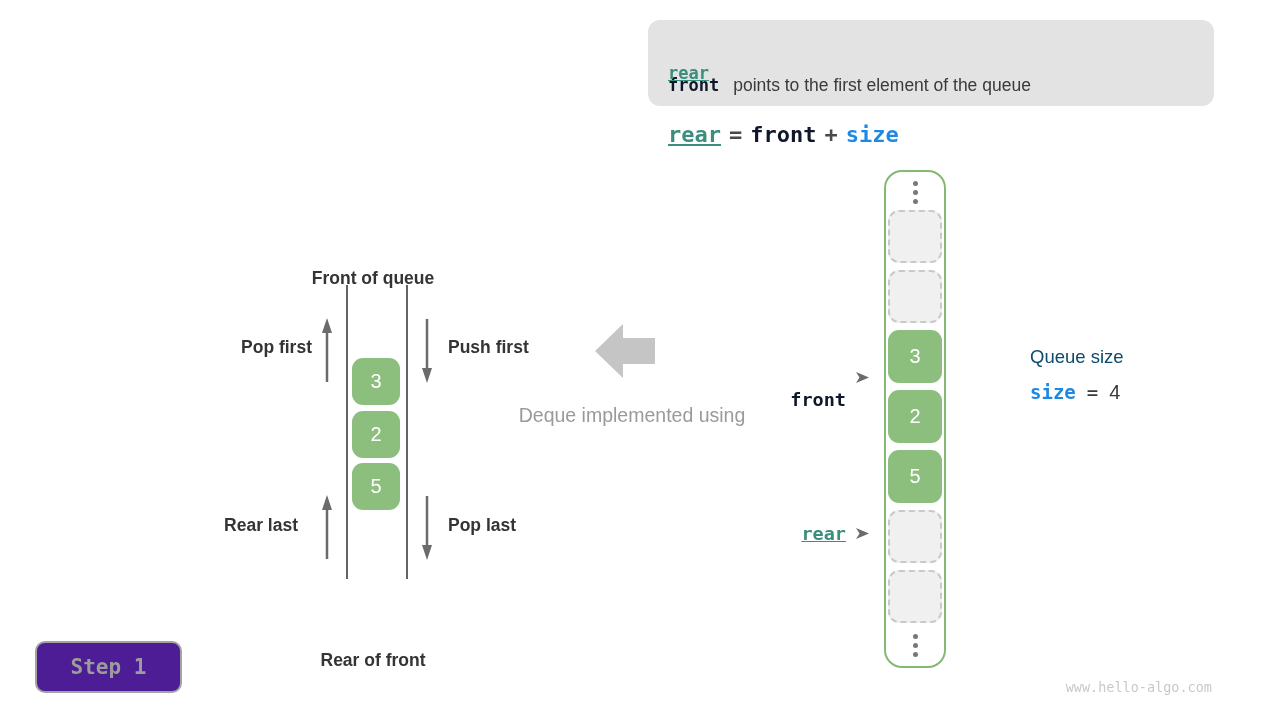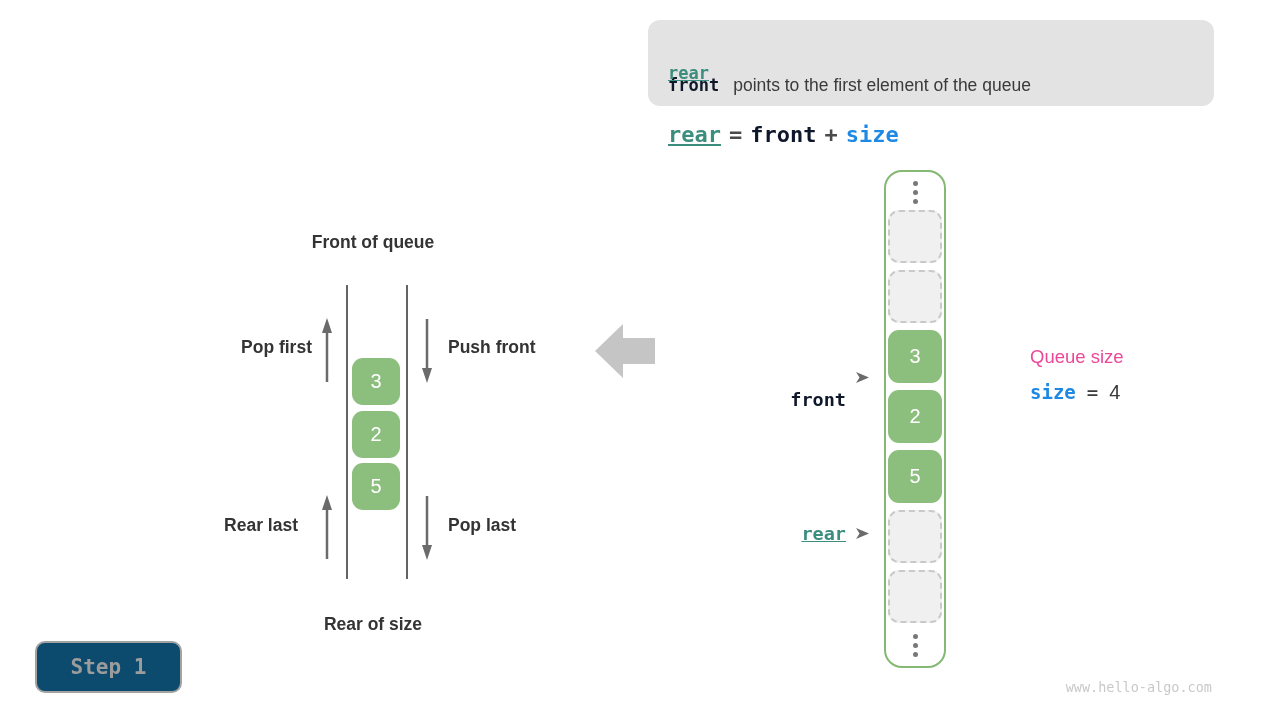--- a/index.html
+++ b/index.html
@@ -28,21 +28,21 @@
   .kw-front { color:#0f172a;margin-top:44px; }
   .kw-rear  { color:#3b8d7d;text-decoration:underline; }
   .kw-size  { color:#1e88e5; }
 
   
   .formula { left:668px; top:122px; font-size:22px; }
   .formula .op { color:#4a4a4a; margin:0 8px; }
 
   
   .big-label { font-weight:bold; font-size:17.5px; color:#343434; }
-  .centered { text-align:center; }
+  .centered { text-align:center;margin-top:36px; }
   .lbl-right { text-align:right; }
   .vline { width:2px; background:#646464; }
   .chan-cell {
     left:352px; width:48px; height:47px;
     background:#8cbe7e; border-radius:11px;
     color:#ffffff; font-size:20px; font-weight:500;
     display:flex; align-items:center; justify-content:center;
   }
 
   
@@ -65,29 +65,29 @@
   }
   .arr-empty { background:#f0f0f0; border:2px dashed #c9c9c9; }
   .arr-filled { background:#8cbe7e; color:#ffffff; font-size:20px; font-weight:500; }
 
   .pointer-row {
     width:180px; text-align:right; font-size:18.5px;
     display:flex; align-items:center; justify-content:flex-end; gap:9px;
   }
 
   
-  .queue-size-label { left:1030px; top:346px; font-size:18.5px; color:#ec4899; }
+  .queue-size-label { left:1030px; top:346px; font-size:18.5px; color:#0c4a6e; }
   .size-line { left:1030px; top:381px; font-size:19px; display:flex; align-items:baseline; gap:11px; }
   .size-line .dark { color:#3a3a3a; }
 
   
   .step-badge {
     left:35px; top:641px; width:147px; height:52px;
     border:2px solid #a3a3a3; border-radius:10px;
-    background:#0c4a6e; color:#9c9c9c;
+    background:#4c1d95; color:#9c9c9c;
     font-size:21px;
     display:flex; align-items:center; justify-content:center;
   }
 
   
   .watermark {
     left:1040px; top:679px; width:172px; text-align:right;
     font-family:"DejaVu Sans Mono", monospace;
     font-size:13.5px; color:#c9c9c9;
   }
@@ -103,21 +103,21 @@
   <div class="info-row">
     <span class="mono kw kw-rear">rear</span>
   </div>
 </div>
 
 <div class="abs formula mono">
   <span class="kw-rear">rear</span><span class="op">=</span><span class="kw-front">front</span><span class="op">+</span><span class="kw-size">size</span>
 </div>
 
 <div class="abs big-label centered" style="left:273px; top:232px; width:200px;">Front of queue</div>
-<div class="abs big-label centered" style="left:273px; top:614px; width:200px;">Rear of size</div>
+<div class="abs big-label centered" style="left:273px; top:614px; width:200px;">Rear of front</div>
 
 <div class="abs vline" style="left:346px; top:285px; height:294px;"></div>
 <div class="abs vline" style="left:406px; top:285px; height:294px;"></div>
 
 <div class="abs chan-cell" style="top:358px;">3</div>
 <div class="abs chan-cell" style="top:411px;">2</div>
 <div class="abs chan-cell" style="top:463px;">5</div>
 
 <svg class="abs" style="left:320px; top:318px;" width="14" height="66">
   <line x1="7" y1="64" x2="7" y2="13" stroke="#6b6b6b" stroke-width="2.5"></line>
@@ -130,28 +130,29 @@
 <svg class="abs" style="left:320px; top:495px;" width="14" height="66">
   <line x1="7" y1="64" x2="7" y2="13" stroke="#6b6b6b" stroke-width="2.5"></line>
   <polygon points="7,0 2,15 12,15" fill="#6b6b6b"></polygon>
 </svg>
 <svg class="abs" style="left:420px; top:494px;" width="14" height="66">
   <line x1="7" y1="2" x2="7" y2="53" stroke="#6b6b6b" stroke-width="2.5"></line>
   <polygon points="7,66 2,51 12,51" fill="#6b6b6b"></polygon>
 </svg>
 
 <div class="abs big-label lbl-right" style="left:164px; top:337px; width:148px;">Pop first</div>
-<div class="abs big-label" style="left:448px; top:337px; width:150px;">Push front</div>
+<div class="abs big-label" style="left:448px; top:337px; width:150px;">Push first</div>
 <div class="abs big-label lbl-right" style="left:150px; top:515px; width:148px;">Rear last</div>
 <div class="abs big-label" style="left:448px; top:515px; width:150px;">Pop last</div>
 
 <svg class="abs" style="left:595px; top:324px;" width="60" height="54">
   <polygon points="0,27 28,0 28,14 60,14 60,40 28,40 28,54" fill="#c5c5c5"></polygon>
 </svg>
 <div class="abs caption">
+  <div>Deque implemented using</div>
 </div>
 
 <div class="abs array-frame"></div>
 
 <div class="abs dots" style="top:181px;">
   <div class="dot"></div>
     <div class="dot"></div>
     <div class="dot"></div>
 </div>
 

